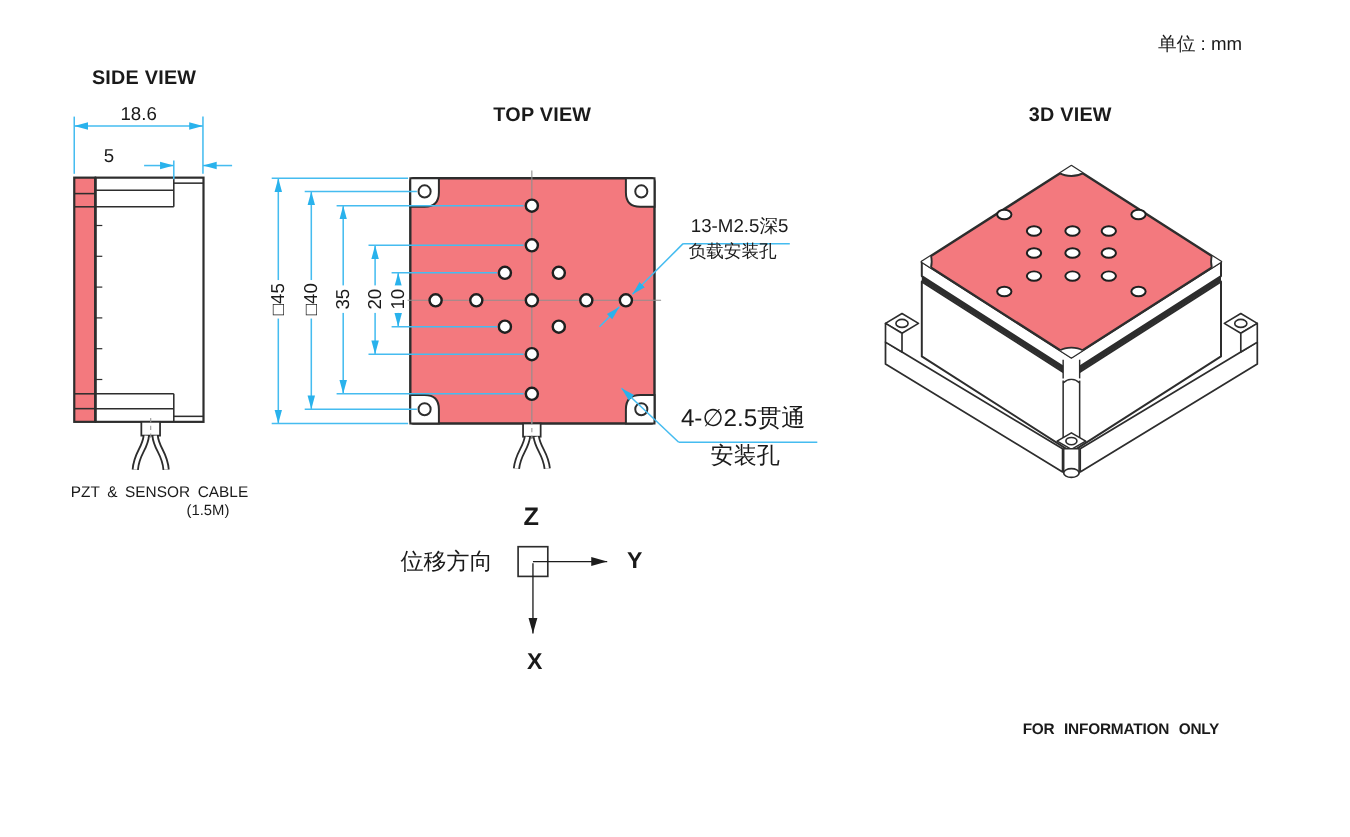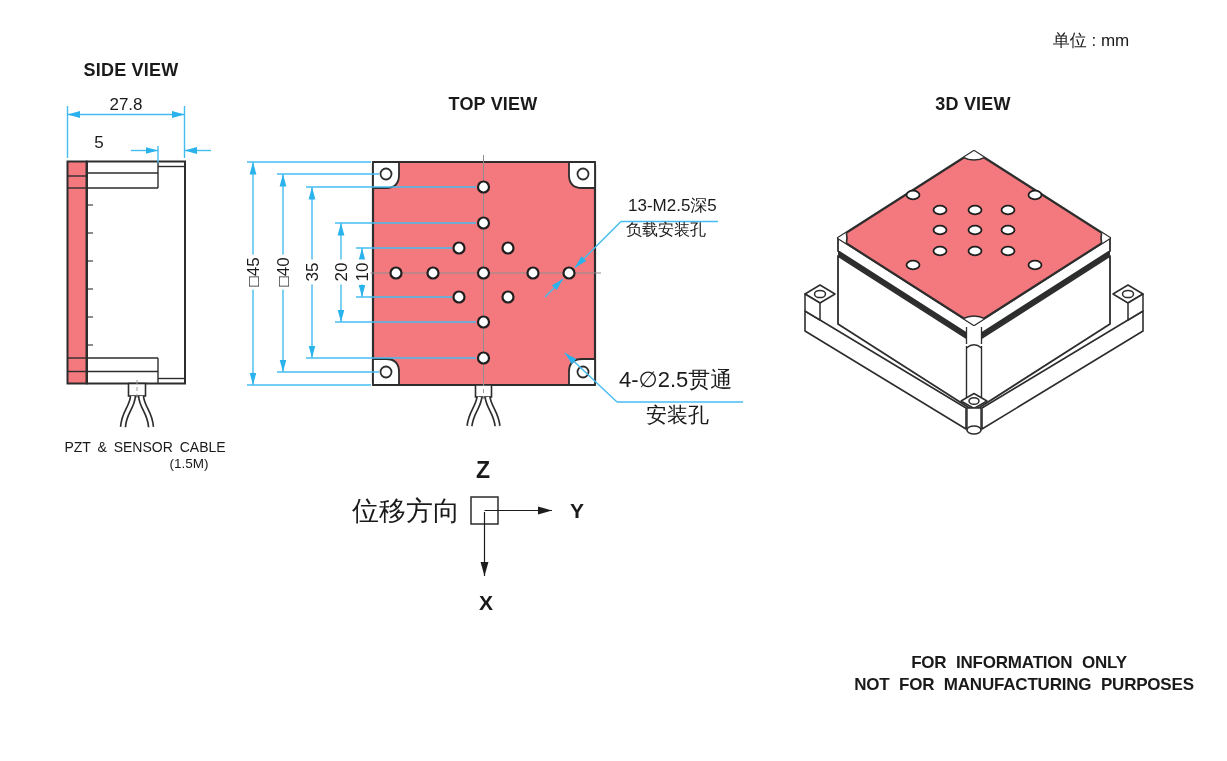--- a/index.html
+++ b/index.html
@@ -11,25 +11,25 @@
         background:#fff;padding:0 3px;line-height:1;}
   .ann{position:absolute;white-space:nowrap;line-height:1;}
   .t-title{font-size:18px;font-weight:600;letter-spacing:0.2px;}
   .t-dim{font-size:17px;}
   .t-note{font-size:17px;}
   .t-note2{font-size:16px;}
   .t-big{font-size:22px;}
   .t-big2{font-size:21px;text-align:right;}
   .t-axis{font-size:21px;font-weight:bold;}
   .t-axisZ{font-size:23px;font-weight:bold;}
-  .t-cn{font-size:27px;text-align:right;}
+  .t-cn{font-size:21px;text-align:right;}
   .t-cable{font-size:14px;word-spacing:3px;}
   .t-cable2{font-size:13.5px;margin-left:44px;}
   .t-units{font-size:17px;}
-  .t-footer{font-size:17px;font-weight:600;word-spacing:5px;letter-spacing:-0.2px;}
+  .t-footer{font-size:14px;font-weight:600;word-spacing:5px;letter-spacing:-0.2px;}
 </style>
 </head>
 <body>
 
 <div id="stage">
 
 <svg id="art" width="1227" height="761" viewBox="0 0 1227 761">
   <defs>
     <marker id="mC" viewBox="0 0 13 10" refX="12.5" refY="5" markerWidth="13" markerHeight="10" orient="auto-start-reverse" markerUnits="userSpaceOnUse">
       <path d="M0,1.6 L12.5,5 L0,8.4 Z" fill="#29b2ec"></path>
@@ -236,21 +236,21 @@
       <ellipse cx="940" cy="251" rx="6.5" ry="4.3"></ellipse>
       <ellipse cx="975" cy="251" rx="6.5" ry="4.3"></ellipse>
       <ellipse cx="1008" cy="251" rx="6.5" ry="4.3"></ellipse>
       <ellipse cx="913" cy="265" rx="6.5" ry="4.3"></ellipse>
       <ellipse cx="1035" cy="265" rx="6.5" ry="4.3"></ellipse>
     </g>
   </g>
 </svg>
 
   <div class="lbl t-title" style="left:131px;top:70px;">SIDE VIEW</div>
-  <div class="lbl t-dim" style="left:126px;top:104px;">27.8</div>
+  <div class="lbl t-dim" style="left:126px;top:104px;">18.6</div>
   <div class="lbl t-dim" style="left:99px;top:142px;">5</div>
   <div class="lbl t-cable" style="left:145px;top:447px;">PZT &amp; SENSOR CABLE</div>
   <div class="lbl t-cable2" style="left:145px;top:464px;">(1.5M)</div>
 
   <div class="lbl t-title" style="left:493px;top:104px;">TOP VIEW</div>
   <div class="vlbl t-dim" style="left:253px;top:272px;">□45</div>
   <div class="vlbl t-dim" style="left:283px;top:272px;">□40</div>
   <div class="vlbl t-dim" style="left:312px;top:272px;">35</div>
   <div class="vlbl t-dim" style="left:341px;top:272px;">20</div>
   <div class="vlbl t-dim" style="left:362px;top:272px;">10</div>
@@ -262,15 +262,14 @@
 
   <div class="lbl t-cn" style="left:406px;top:511px;">位移方向</div>
   <div class="lbl t-axisZ" style="left:483px;top:470px;">Z</div>
   <div class="lbl t-axis" style="left:577px;top:510px;">Y</div>
   <div class="lbl t-axis" style="left:486px;top:602px;">X</div>
 
   <div class="lbl t-title" style="left:973px;top:104px;">3D VIEW</div>
   <div class="lbl t-units" style="left:1091px;top:40px;">单位 : mm</div>
 
   <div class="lbl t-footer" style="left:1019px;top:662px;">FOR INFORMATION ONLY</div>
-  <div class="lbl t-footer" style="left:1024px;top:684px;">NOT FOR MANUFACTURING PURPOSES</div>
 
 </div>
 
 </body></html>

